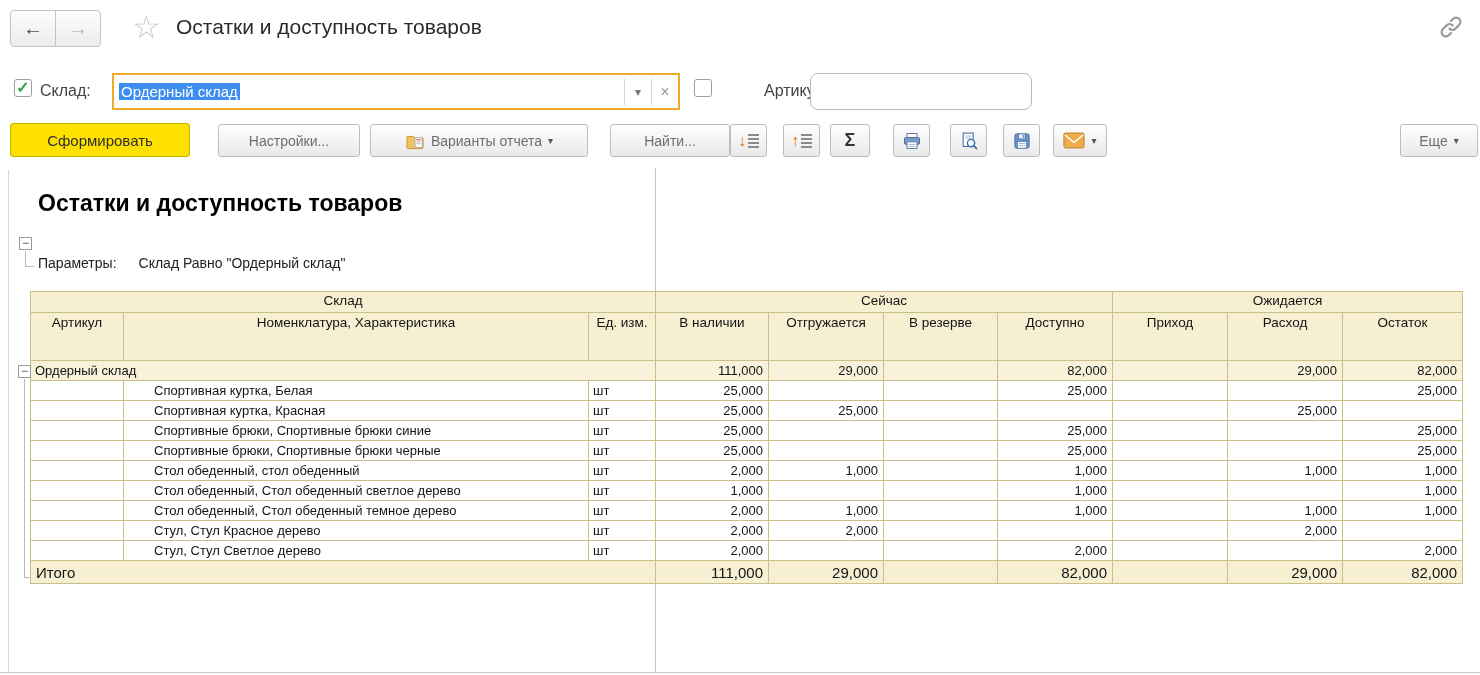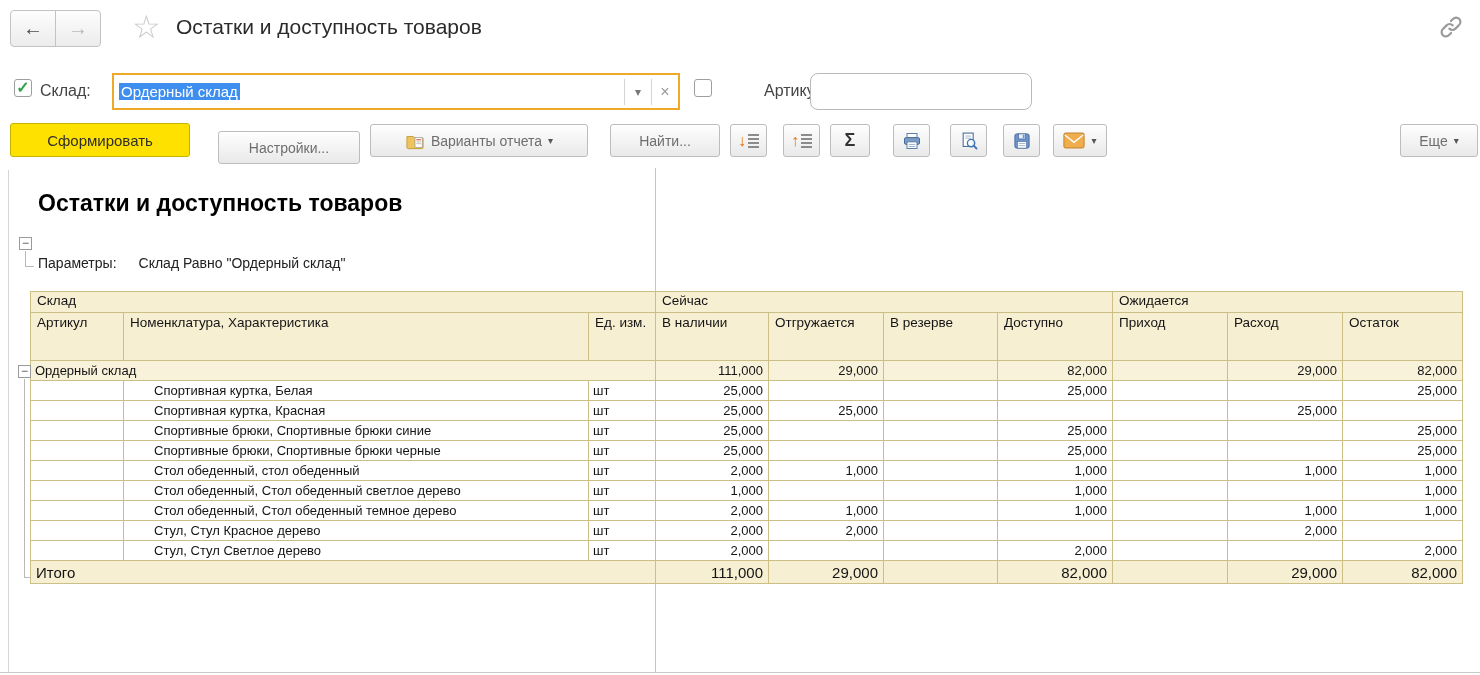--- a/index.html
+++ b/index.html
@@ -54,21 +54,21 @@
               font-size:12px; line-height:10px; text-align:center; color:#555; cursor:pointer; z-index:2; }
   .tree-v { position:absolute; width:1px; background:#b9b9b9; z-index:2; }
   .tree-h { position:absolute; height:1px; background:#b9b9b9; z-index:2; }
   .params { position:absolute; left:38px; top:87px; font-size:14px; color:#222; white-space:nowrap; }
   .params .pval { margin-left:22px; }
 
   
   table.report-grid { position:absolute; left:30px; top:123px; width:1432px; border-collapse:collapse;
                       table-layout:fixed; font-size:13px; color:#141414; z-index:1; }
   .report-grid th, .report-grid td { border:1px solid #ccbf85; overflow:hidden; }
-  .report-grid thead th { background:#f6efd2; font-weight:normal; text-align:left; vertical-align:top;
+  .report-grid thead th { background:#f6efd2; font-weight:normal; text-align:center; vertical-align:top;
                           padding:2px 6px; white-space:normal; font-size:13.5px; }
   .report-grid thead tr.grp-hdr th { height:21px; padding:1px 6px; }
   .report-grid thead tr.col-hdr th { height:48px; }
   .report-grid td { background:#fff; height:20px; white-space:nowrap; padding:0 5px; }
   .report-grid td.num { text-align:right; }
   .report-grid td.name { padding-left:30px; }
   .report-grid td.unit { padding-left:4px; }
   .report-grid tr.group td { background:#f8f2da; }
   .report-grid tr.group td.group-label { padding-left:4px; }
   .report-grid tr.total td { background:#f6efd2; font-size:15px; height:23px; }
@@ -115,37 +115,37 @@
     <div class="combo-btn x"><span>×</span></div>
   </div>
 
   <span class="checkbox" style="left:694px; top:79px;"></span>
   <span class="flt-label" style="left:756px; top:82px;margin-left:8px;">Артикул:</span>
   <input class="plain-input" type="text" value="" style="">
 </div>
 
 <div>
   <button class="tbtn primary" style="left:10px; width:180px;">Сформировать</button>
-  <button class="tbtn" style="left:218px; width:142px;margin-top:7px;">Настройки...</button>
+  <button class="tbtn" style="left:218px; width:142px;">Настройки...</button>
 
   <button class="tbtn" style="left:370px; width:218px;">
     <span>
       <svg class="ic" width="20" height="18" viewBox="0 0 22 20">
         <path d="M2 5 h7 l2 2 h9 v10 a1.5 1.5 0 0 1 -1.5 1.5 h-15 A1.5 1.5 0 0 1 2 17 Z" fill="#eec45e" stroke="#c49a33" stroke-width="1"></path>
         <rect x="11" y="6" width="8" height="11" fill="#ffffff" stroke="#9a9a9a" stroke-width="0.8"></rect>
         <rect x="12.5" y="8" width="5" height="1.2" fill="#d04b3c"></rect>
         <rect x="12.5" y="10.5" width="5" height="1" fill="#b9b9b9"></rect>
         <rect x="12.5" y="12.5" width="5" height="1" fill="#b9b9b9"></rect>
       </svg>
     </span>
     <span>Варианты отчета</span>
     <span class="caret">▾</span>
   </button>
 
-  <button class="tbtn" style="left:610px; width:110px;">Найти...</button>
+  <button class="tbtn" style="left:610px; width:120px;">Найти...</button>
 
   <button class="tbtn" style="left:730px; width:37px;">
     <span class="sort-ic">
       <span class="sort-arrow">↓</span>
       <span class="sort-lines">
           <i></i>
           <i></i>
           <i></i>
           <i></i>
         </span>

